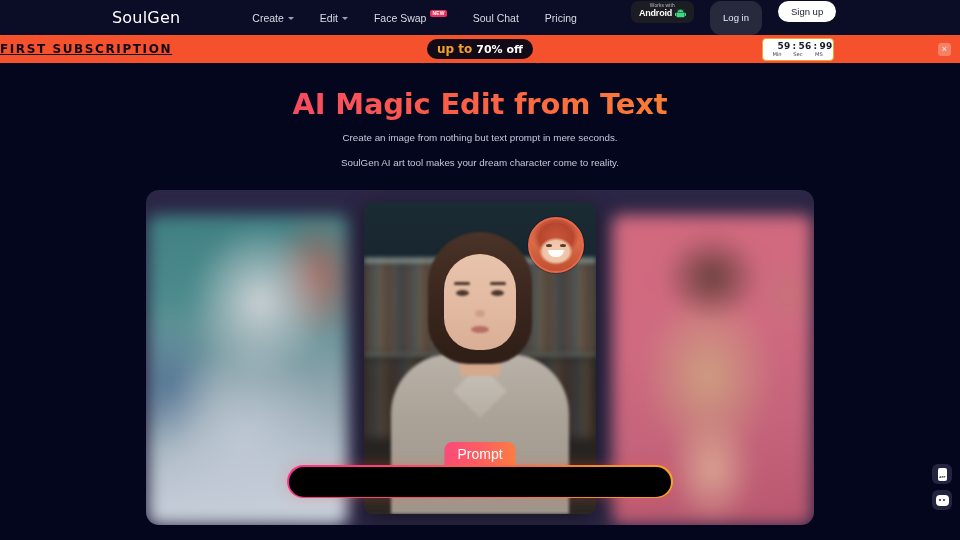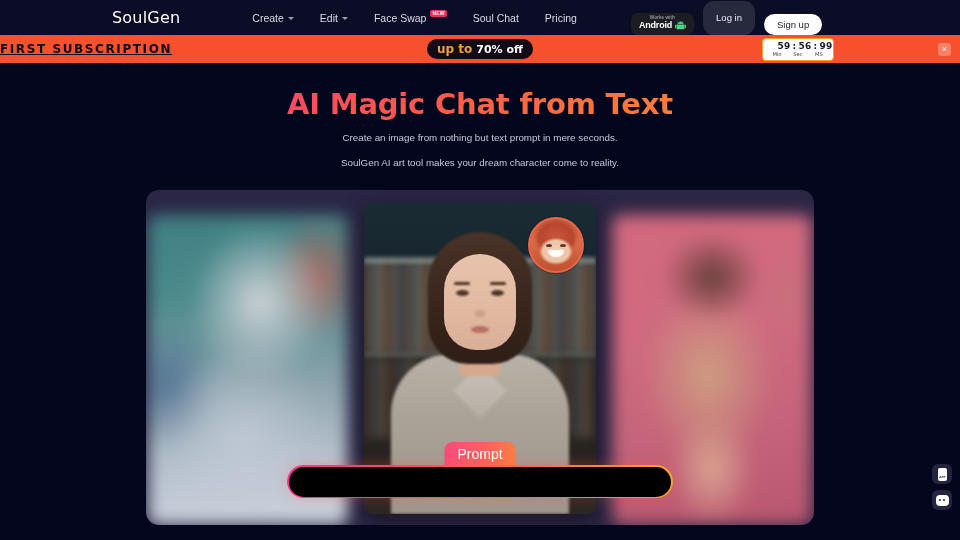--- a/index.html
+++ b/index.html
@@ -74,22 +74,22 @@
     padding: 1px 2px;
     border-radius: 2px;
     line-height: 1;
     position: relative;
     top: -4px;
     letter-spacing: 0.2px;
   }
 
   .header-right {
     display: flex;
-    align-items: flex-end;
-    gap: 9px;
+    align-items: flex-start;
+    gap: 16px;
     margin-left: 54px;
   }
 
   .android-btn {
     background: #1c1d22;
     border-radius: 7px;
     height: 22px;
     padding: 2px 8px 2px 8px;
     display: flex;
     flex-direction: column;
@@ -646,21 +646,21 @@
       <span>Min</span>
       <span>Sec</span>
       <span>MS</span>
     </div>
   </div>
 
   <div class="promo-close">×</div>
 </div>
 
 <div class="hero">
-  <h1>AI Magic Chat from Text</h1>
+  <h1>AI Magic Edit from Text</h1>
   <p>Create an image from nothing but text prompt in mere seconds.</p>
   <p>SoulGen AI art tool makes your dream character come to reality.</p>
 </div>
 
 <div class="showcase">
 
   <div class="thumb thumb-left">
     <div class="fill"></div>
   </div>
 

